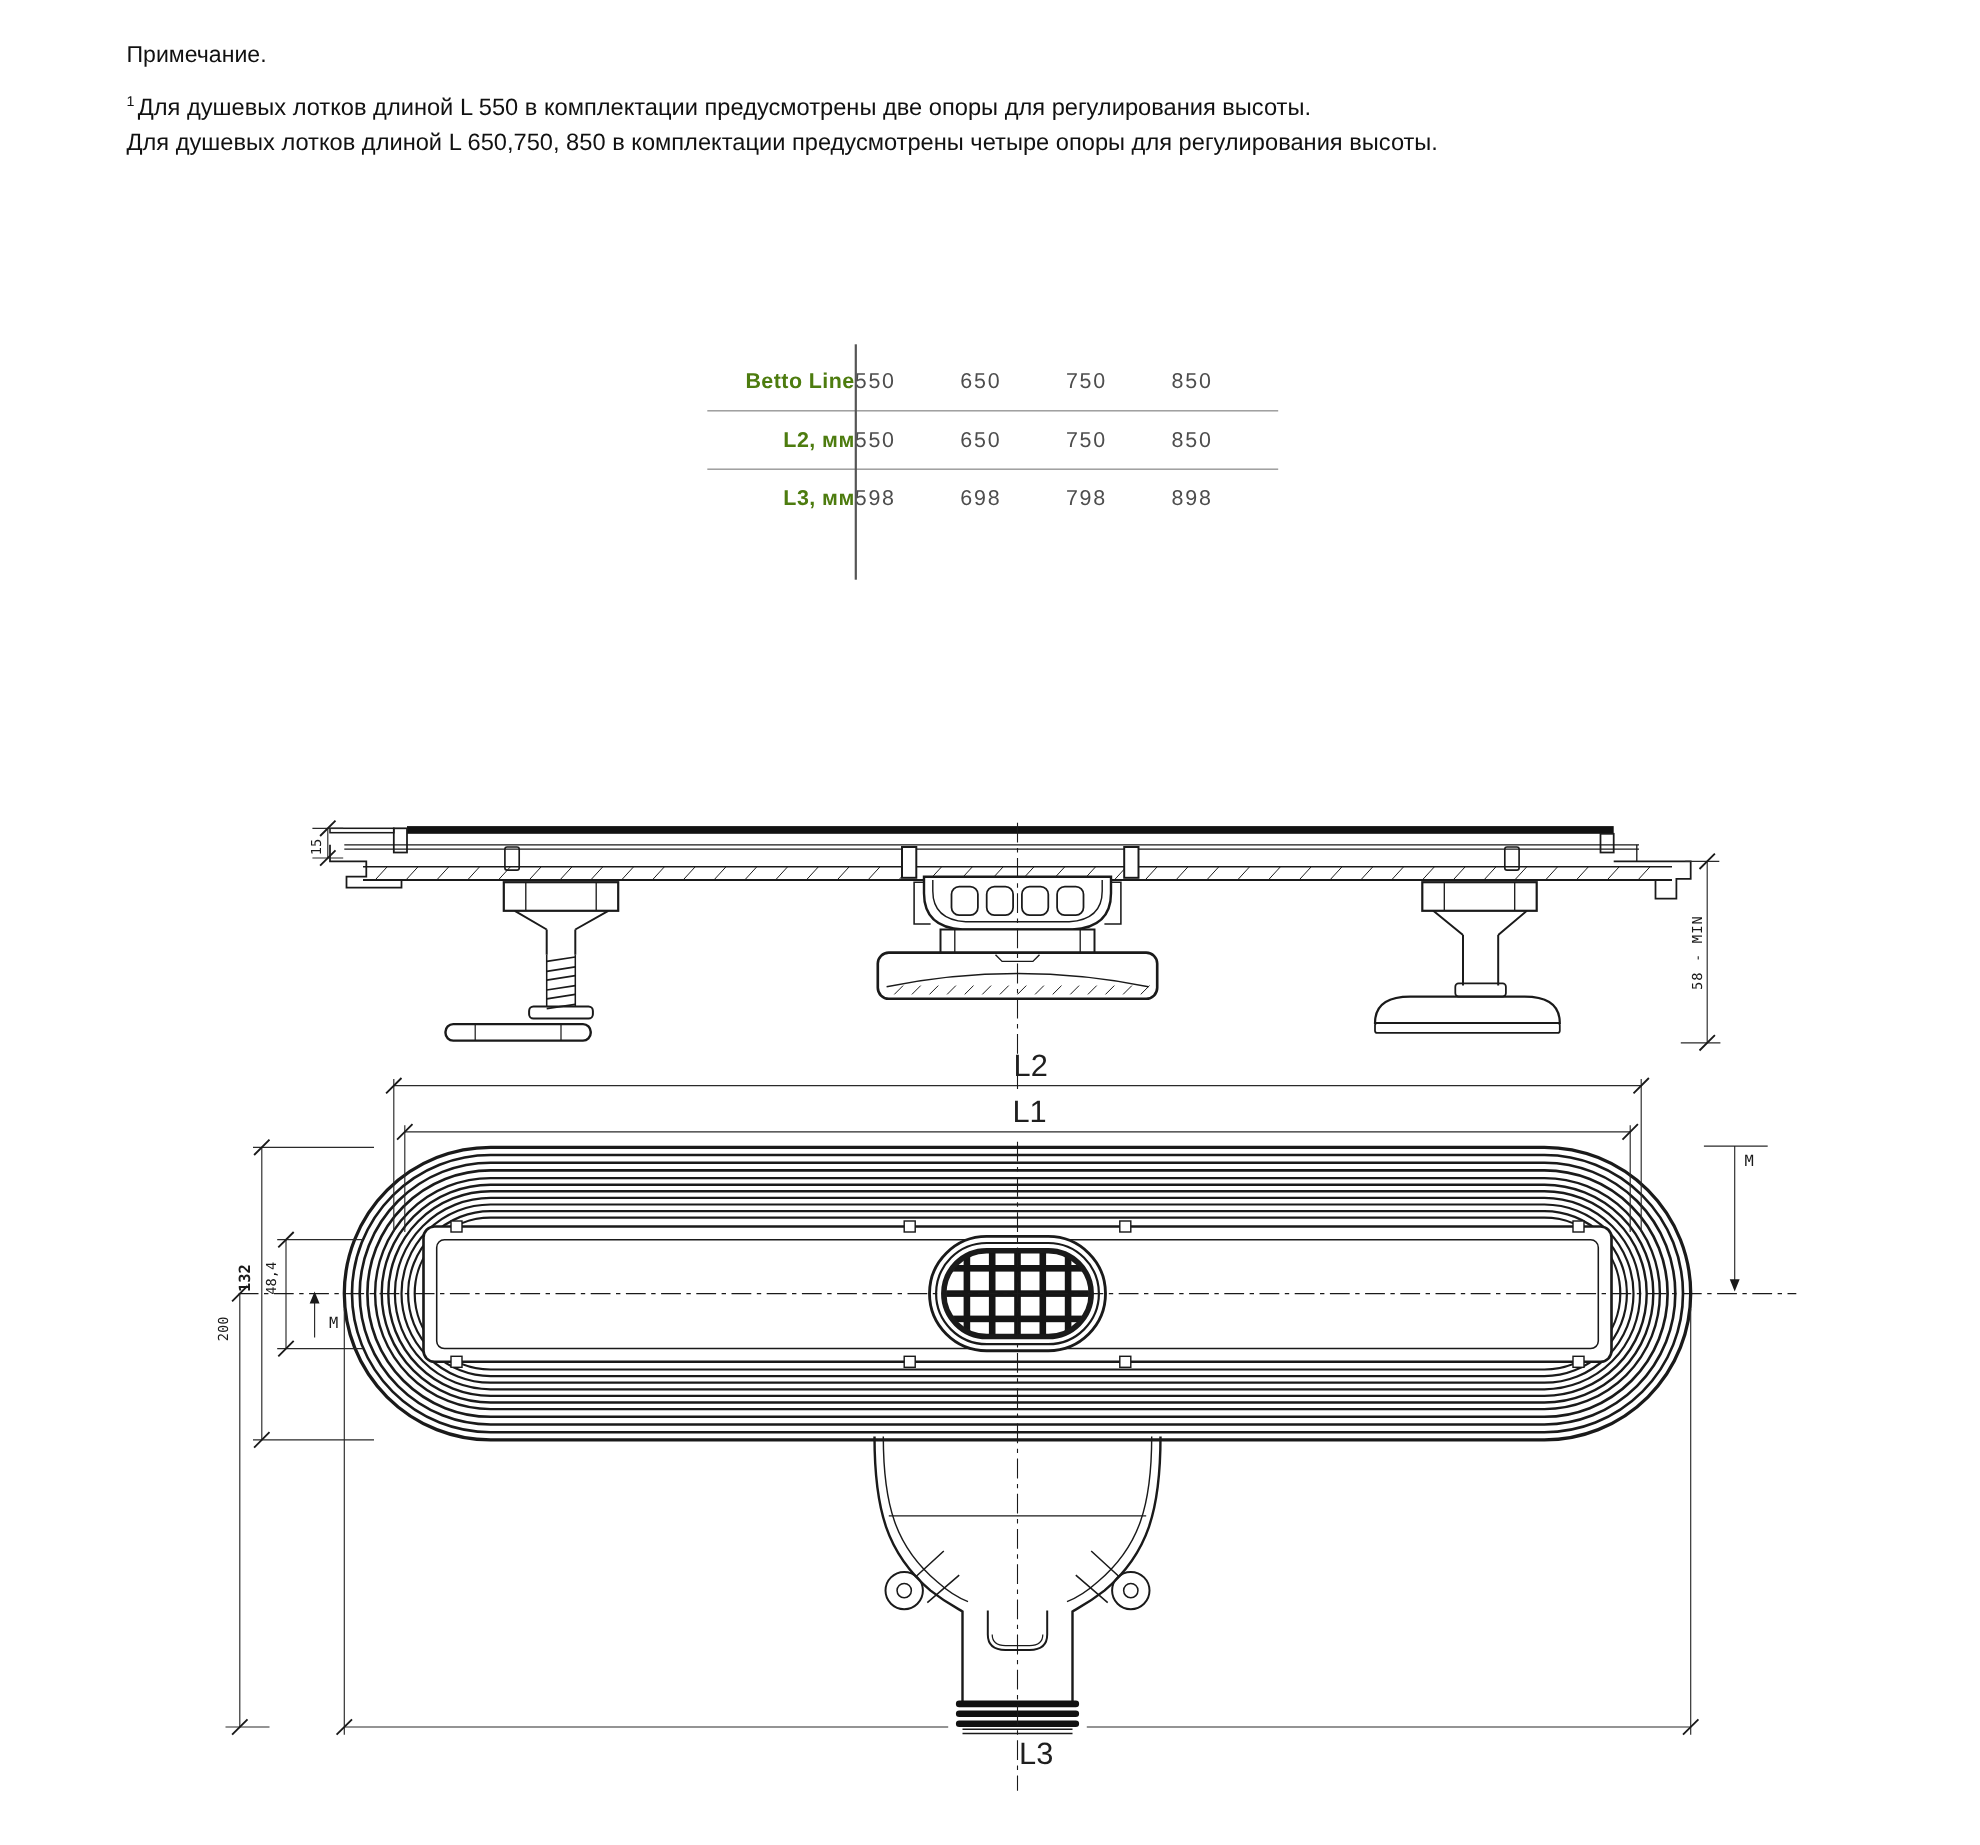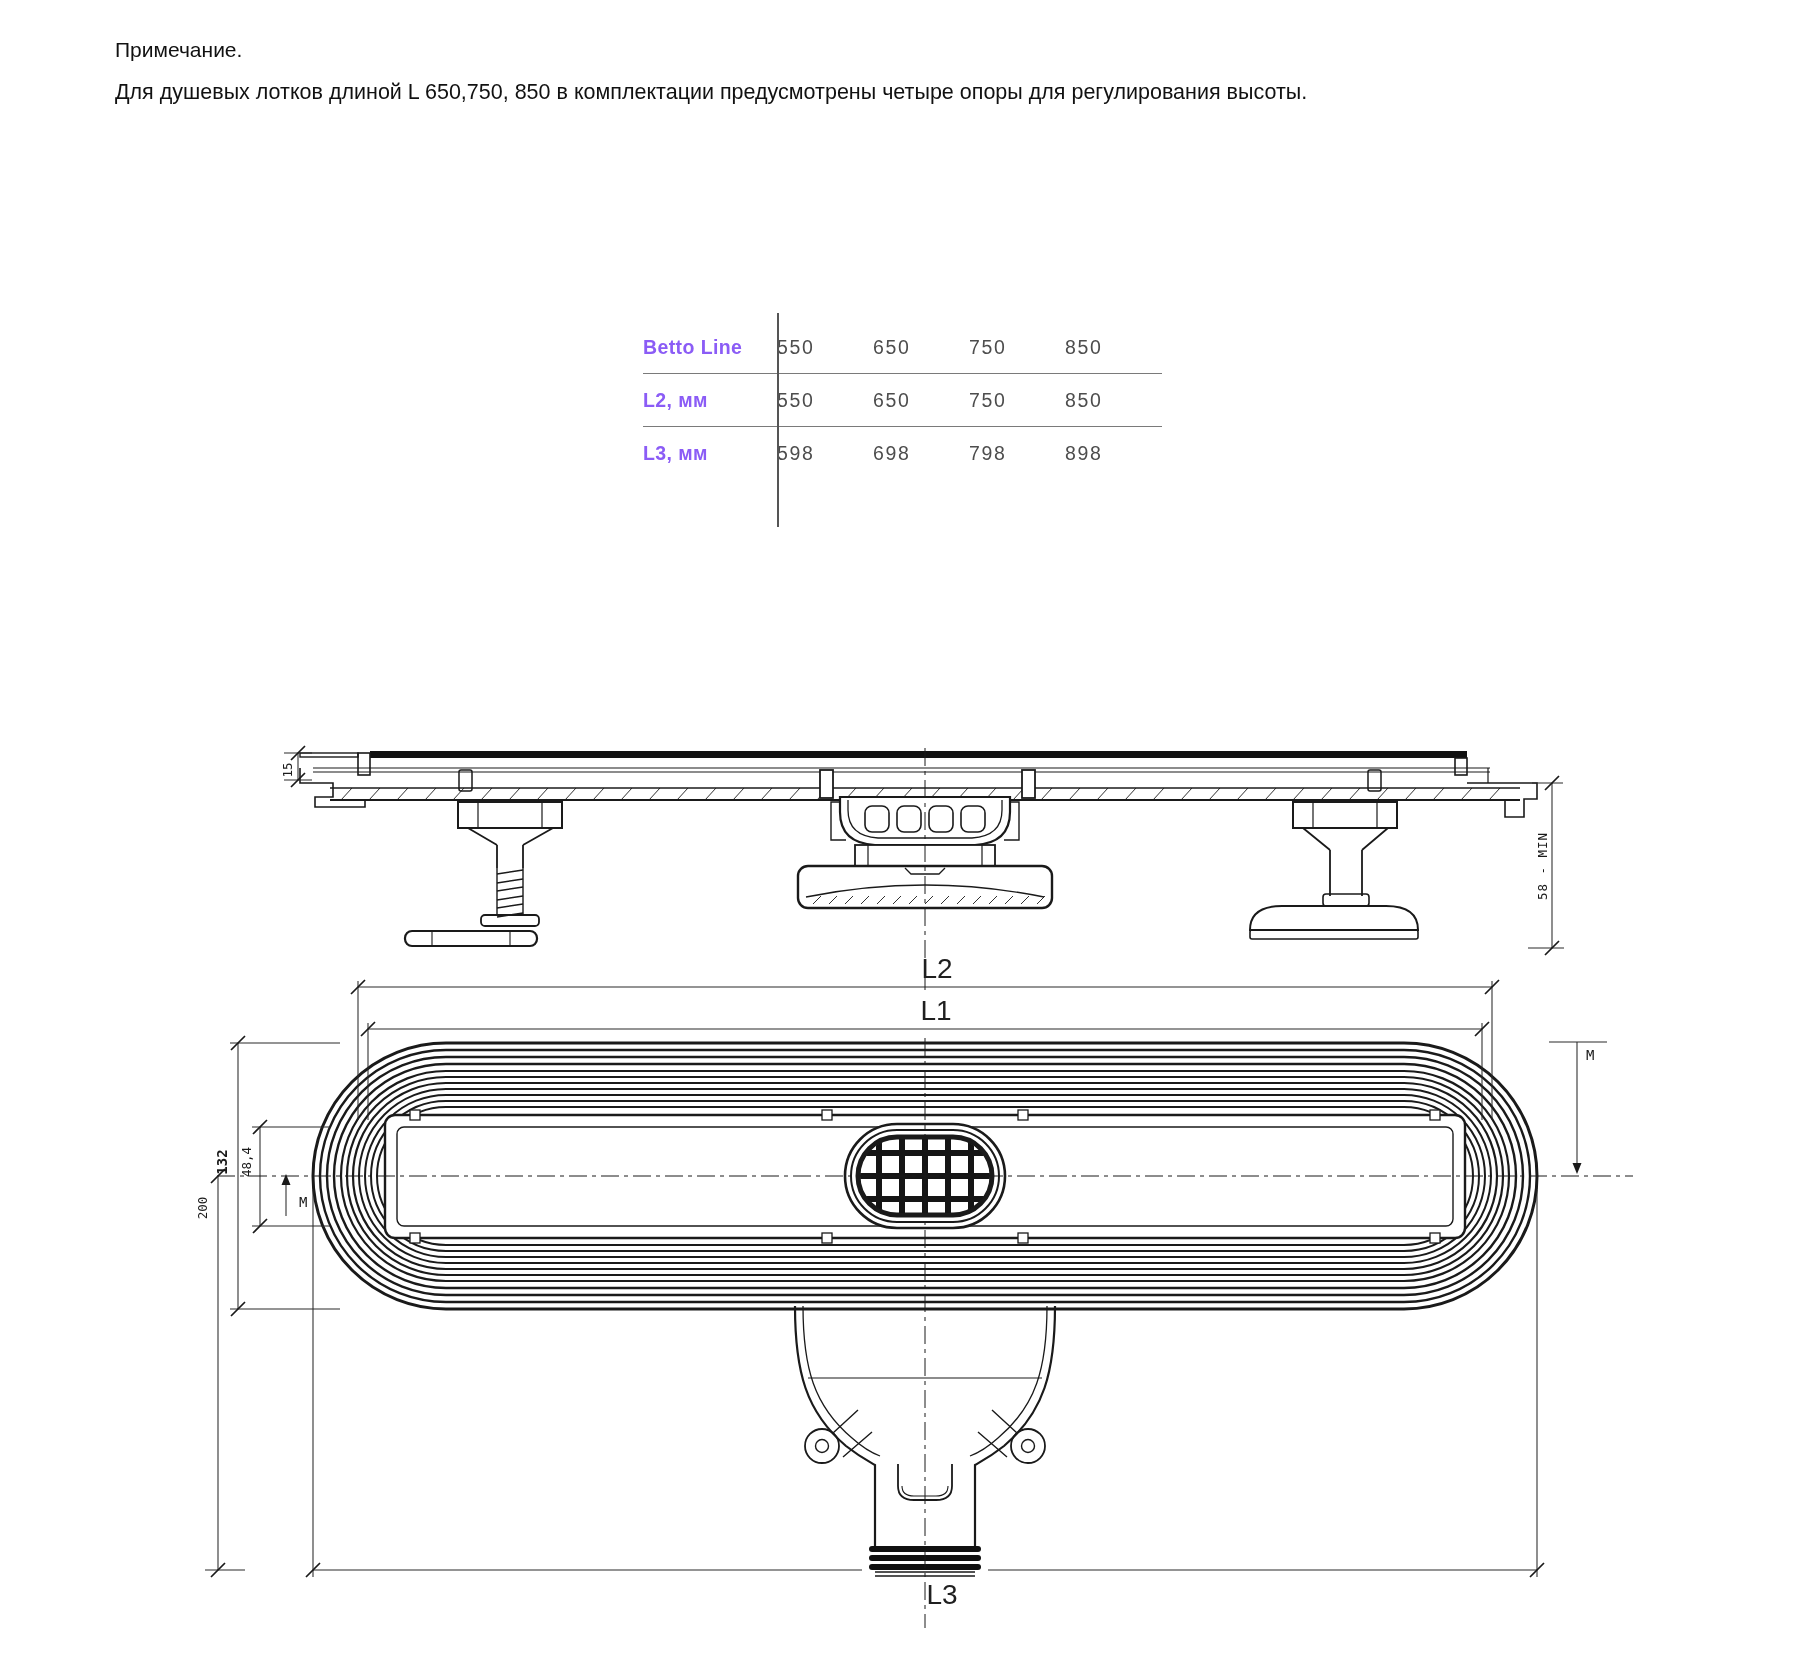--- a/index.html
+++ b/index.html
@@ -7,40 +7,41 @@
         font-family:"Liberation Sans",sans-serif;color:#111;}
   
   .note{position:absolute;left:115px;top:38px;width:1260px;}
   .note-title{font-size:21px;margin:0 0 14px 0;}
   .note-line{font-size:21.5px;line-height:32px;margin:0;}
   .note-line sup{font-size:13px;margin-right:3px;}
   
   .spec-table{position:absolute;left:643px;top:321px;width:519px;font-size:19.5px;}
   .t-row{display:flex;height:52px;align-items:center;}
   .t-row.bordered{border-bottom:1px solid #7a7a7a;}
-  .t-label{width:134px;text-align:left;font-weight:bold;color:#8b5cf6;letter-spacing:.4px;}
+  .t-label{width:134px;text-align:right;font-weight:bold;color:#4d7c0f;letter-spacing:.4px;}
   .t-val{width:96px;color:#4d4d4d;letter-spacing:1.6px;}
   .t-divider{position:absolute;left:777px;top:313px;width:1.6px;height:214px;background:#555;}
   
   .drawing{position:absolute;left:0;top:0;}
   .cl{stroke:#1a1a1a;stroke-width:1;stroke-dasharray:18 5 4 5;fill:none;}
   .dim{stroke:#2a2a2a;stroke-width:1.05;fill:none;}
   .tick{stroke:#1a1a1a;stroke-width:1.7;fill:none;}
   .dim-sm{font-family:"DejaVu Sans Mono",monospace;font-size:12.5px;fill:#1a1a1a;}
   .dim-md{font-family:"DejaVu Sans Mono",monospace;font-size:14px;font-weight:bold;fill:#1a1a1a;}
   .dim-lg{font-family:"Liberation Sans",sans-serif;font-size:28px;fill:#1f1f1f;}
   .mk{font-family:"DejaVu Sans Mono",monospace;font-size:14px;fill:#1a1a1a;}
 </style>
 </head>
 <body>
 
 <div class="page">
 
   <div class="note">
     <p class="note-title">Примечание.</p>
+    <p class="note-line"><sup>1</sup><span>Для душевых лотков длиной L 550 в комплектации предусмотрены две опоры для регулирования высоты.</span></p>
     <p class="note-line"><span>Для душевых лотков длиной L 650,750, 850 в комплектации предусмотрены четыре опоры для регулирования высоты.</span></p>
   </div>
 
   <div class="spec-table">
     <div class="t-row bordered">
       <div class="t-label">Betto Line</div>
       <div class="t-val">550</div>
       <div class="t-val">650</div>
       <div class="t-val">750</div>
       <div class="t-val">850</div>

